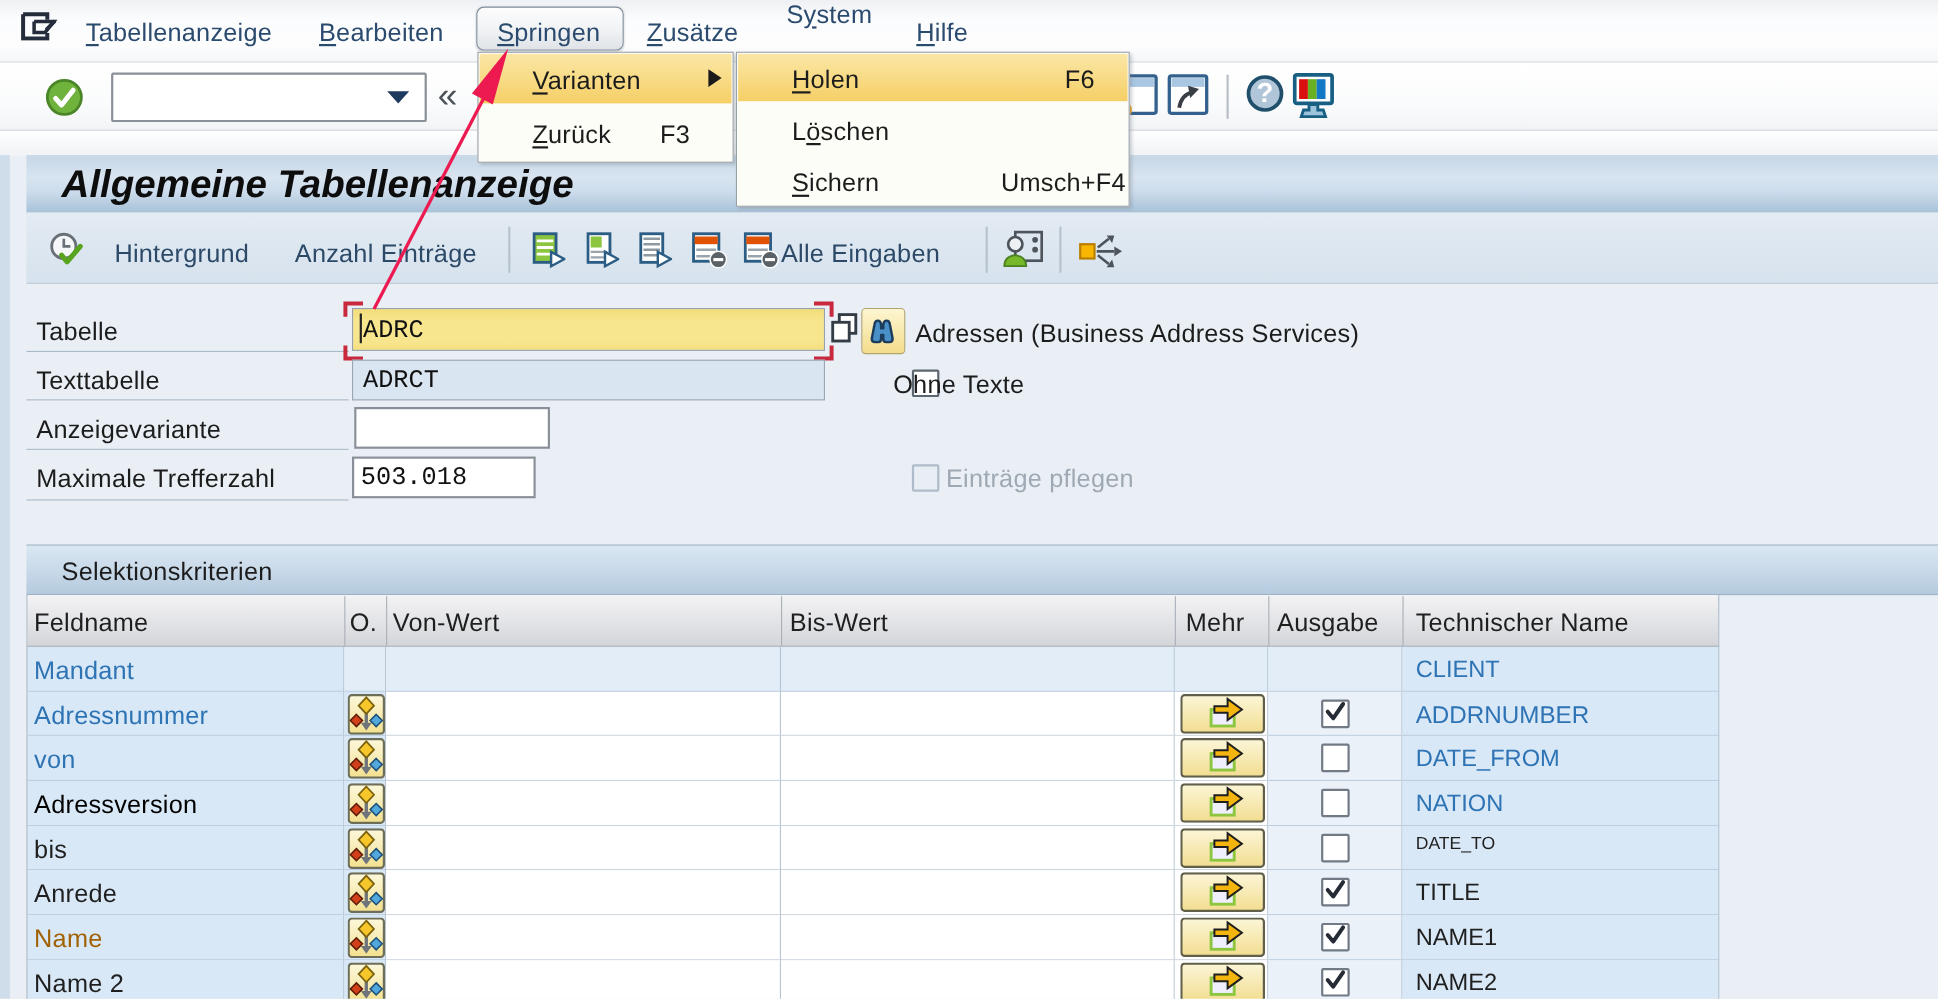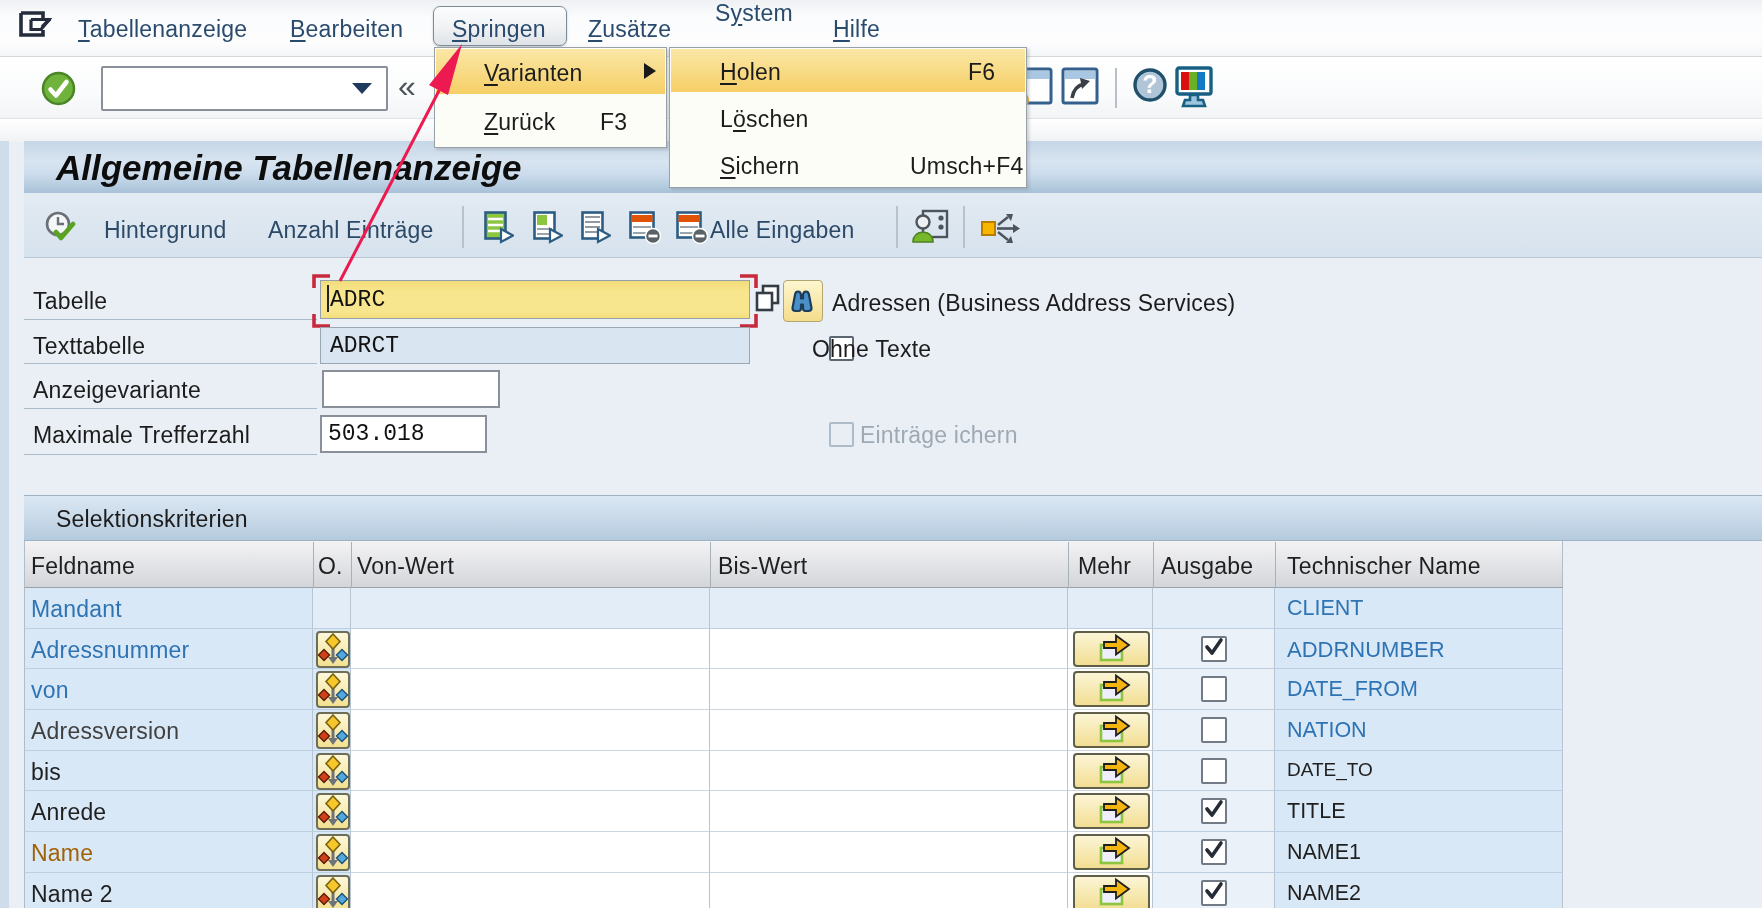--- a/index.html
+++ b/index.html
@@ -184,21 +184,21 @@
 
 <div class="abs" style="left:829px;top:336px;width:21px;height:21px;background:#ffffff;border:2px solid #5c6671;border-radius:2px;"></div>
 <div class="lbl" style="left:812px;top:336px;">Ohne Texte</div>
 
 <div class="abs" style="left:322px;top:370px;width:174px;height:34px;border:2px solid #8a9099;background:#ffffff;"></div>
 
 <div class="abs" style="left:320px;top:415px;width:163px;height:34px;border:2px solid #8a9099;background:#ffffff;"></div>
 <div class="abs mono" style="left:328px;top:421px;font-size:23px;color:#111;">503.018</div>
 
 <div class="abs" style="left:829px;top:422px;width:21px;height:21px;background:#e9eef4;border:2px solid #aebbc8;border-radius:2px;"></div>
-<div class="lbl" style="left:860px;top:422px;color:#9fa9b4;">Einträge ichern</div>
+<div class="lbl" style="left:860px;top:422px;color:#9fa9b4;">Einträge pflegen</div>
 
 <div class="abs" style="left:24px;top:495px;width:1738px;height:44px;
      background:linear-gradient(180deg,#dae7f3 0%,#c7d8e8 55%,#b4cade 100%);
      border-top:1px solid #9fb2c4;border-bottom:1px solid #9fb2c4;"></div>
 <div class="lbl" style="left:56px;top:506px;">Selektionskriterien</div>
 
 <div class="abs" style="left:24px;top:541px;width:1539px;height:47px;background:linear-gradient(180deg,#f3f3f5 0%,#e2e3e6 55%,#d4d5d9 100%);border-bottom:1px solid #9aa2ab;border-left:1px solid #b0bcc8;border-right:1px solid #b0bcc8;box-sizing:border-box;"></div>
 <div class="lbl" style="left:31px;top:553px;color:#1f1f1f;">Feldname</div>
 <div class="lbl" style="left:318px;top:553px;color:#1f1f1f;">O.</div>
 <div class="lbl" style="left:357px;top:553px;color:#1f1f1f;">Von-Wert</div>
@@ -294,21 +294,21 @@
     <polygon points="31,11 43,11 43,4.5 56,14 43,23.5 43,17 31,17" fill="#f5b50f" stroke="#1e1e1e" stroke-width="1.8"></polygon>
   </svg>
 <div class="abs" style="left:1201px;top:676px;width:22px;height:22px;background:#ffffff;border:2px solid #717a85;border-radius:2px;"></div>
 <div class="abs" style="left:24px;top:710px;width:289px;height:41px;background:#d9e8f6;border-bottom:1px solid #bccedf;border-right:1px solid #b7c5d2;border-left:1px solid #b0bcc8;box-sizing:border-box;"></div>
 <div class="abs" style="left:313px;top:710px;width:38px;height:41px;background:#d9e8f6;border-bottom:1px solid #bccedf;border-right:1px solid #b7c5d2;box-sizing:border-box;"></div>
 <div class="abs" style="left:351px;top:710px;width:359px;height:41px;background:#ffffff;border-bottom:1px solid #ccd4dc;border-right:1px solid #b7c5d2;box-sizing:border-box;"></div>
 <div class="abs" style="left:710px;top:710px;width:358px;height:41px;background:#ffffff;border-bottom:1px solid #ccd4dc;border-right:1px solid #b7c5d2;box-sizing:border-box;"></div>
 <div class="abs" style="left:1068px;top:710px;width:85px;height:41px;background:#ffffff;border-bottom:1px solid #ccd4dc;border-right:1px solid #b7c5d2;box-sizing:border-box;"></div>
 <div class="abs" style="left:1153px;top:710px;width:122px;height:41px;background:#eaf1f8;border-bottom:1px solid #bccedf;border-right:1px solid #b7c5d2;box-sizing:border-box;"></div>
 <div class="abs" style="left:1275px;top:710px;width:288px;height:41px;background:#d9e8f6;border-bottom:1px solid #bccedf;border-right:1px solid #b7c5d2;box-sizing:border-box;"></div>
-<div class="lbl" style="left:31px;top:718px;color:#404040;">Adressversion</div>
+<div class="lbl" style="left:31px;top:718px;color:#000000;">Adressversion</div>
 <div class="lbl" style="left:1287px;top:718px;color:#2e74b5;font-size:21.5px;letter-spacing:0;">NATION</div>
 <svg class="abs" style="left:316px;top:712px" width="34" height="37" viewBox="0 0 34 37">
     <rect x="1" y="1" width="32" height="35" rx="3" fill="url(#obg3)" stroke="#6e6e58" stroke-width="2"></rect>
     <defs>
       <linearGradient id="obg3" x1="0" y1="0" x2="0" y2="1">
         <stop offset="0" stop-color="#fdf8dc"></stop>
         <stop offset="1" stop-color="#f3e08e"></stop>
       </linearGradient>
     </defs>
     <line x1="17" y1="13" x2="17" y2="28" stroke="#6f747b" stroke-width="3"></line>
@@ -330,21 +330,21 @@
   </svg>
 <div class="abs" style="left:1201px;top:717px;width:22px;height:22px;background:#ffffff;border:2px solid #717a85;border-radius:2px;"></div>
 <div class="abs" style="left:24px;top:751px;width:289px;height:40px;background:#d9e8f6;border-bottom:1px solid #bccedf;border-right:1px solid #b7c5d2;border-left:1px solid #b0bcc8;box-sizing:border-box;"></div>
 <div class="abs" style="left:313px;top:751px;width:38px;height:40px;background:#d9e8f6;border-bottom:1px solid #bccedf;border-right:1px solid #b7c5d2;box-sizing:border-box;"></div>
 <div class="abs" style="left:351px;top:751px;width:359px;height:40px;background:#ffffff;border-bottom:1px solid #ccd4dc;border-right:1px solid #b7c5d2;box-sizing:border-box;"></div>
 <div class="abs" style="left:710px;top:751px;width:358px;height:40px;background:#ffffff;border-bottom:1px solid #ccd4dc;border-right:1px solid #b7c5d2;box-sizing:border-box;"></div>
 <div class="abs" style="left:1068px;top:751px;width:85px;height:40px;background:#ffffff;border-bottom:1px solid #ccd4dc;border-right:1px solid #b7c5d2;box-sizing:border-box;"></div>
 <div class="abs" style="left:1153px;top:751px;width:122px;height:40px;background:#eaf1f8;border-bottom:1px solid #bccedf;border-right:1px solid #b7c5d2;box-sizing:border-box;"></div>
 <div class="abs" style="left:1275px;top:751px;width:288px;height:40px;background:#d9e8f6;border-bottom:1px solid #bccedf;border-right:1px solid #b7c5d2;box-sizing:border-box;"></div>
 <div class="lbl" style="left:31px;top:759px;color:#1f1f1f;">bis</div>
-<div class="lbl" style="left:1287px;top:759px;color:#1f1f1f;font-size:19px;letter-spacing:0;">DATE_TO</div>
+<div class="lbl" style="left:1287px;top:759px;color:#1f1f1f;font-size:16px;letter-spacing:0;">DATE_TO</div>
 <svg class="abs" style="left:316px;top:753px" width="34" height="37" viewBox="0 0 34 37">
     <rect x="1" y="1" width="32" height="35" rx="3" fill="url(#obg4)" stroke="#6e6e58" stroke-width="2"></rect>
     <defs>
       <linearGradient id="obg4" x1="0" y1="0" x2="0" y2="1">
         <stop offset="0" stop-color="#fdf8dc"></stop>
         <stop offset="1" stop-color="#f3e08e"></stop>
       </linearGradient>
     </defs>
     <line x1="17" y1="13" x2="17" y2="28" stroke="#6f747b" stroke-width="3"></line>
     <polygon points="12,26 22,26 17,33" fill="#6f747b"></polygon>

